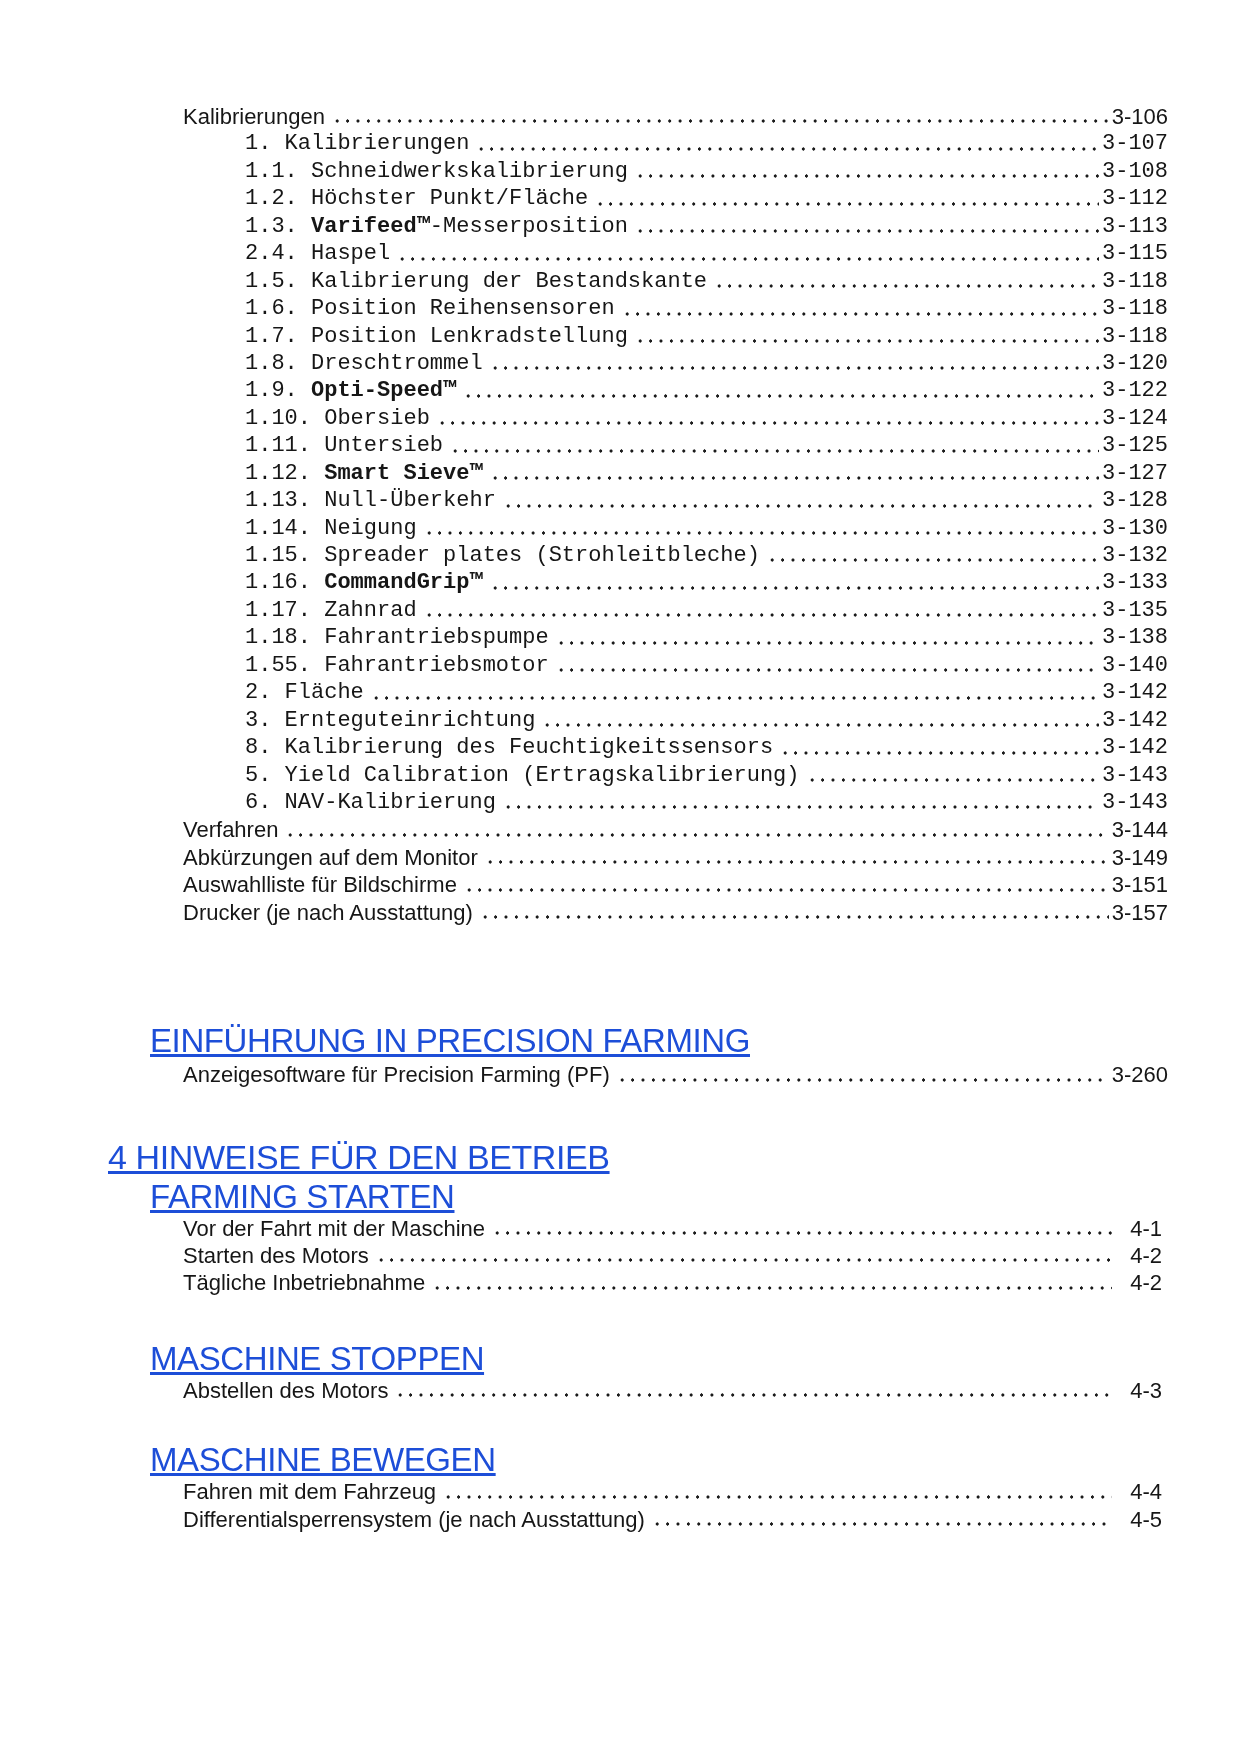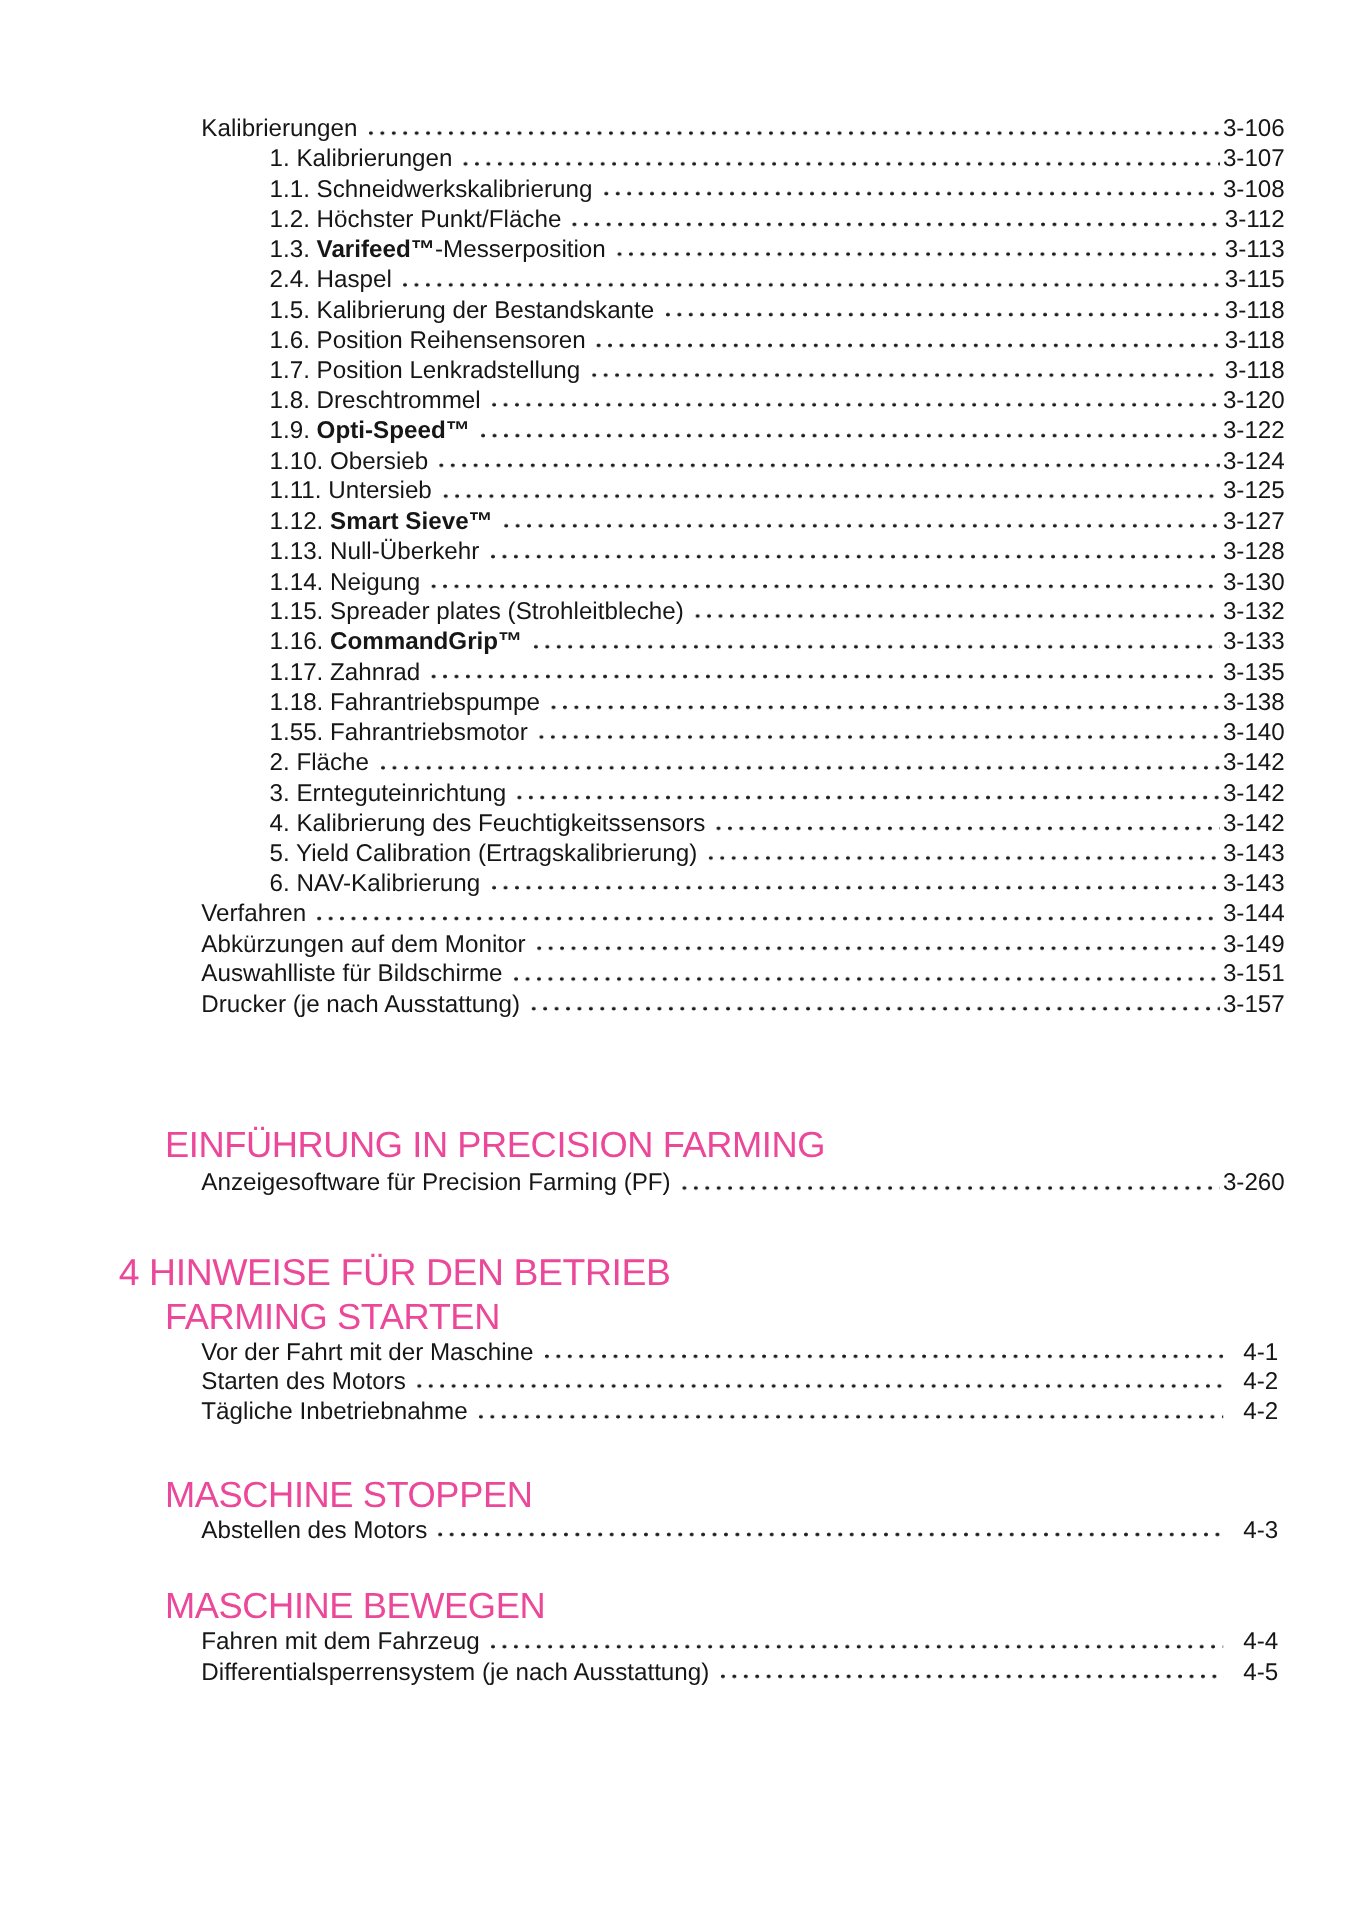--- a/index.html
+++ b/index.html
@@ -11,21 +11,21 @@
     overflow:hidden;
     font-family:"Liberation Sans","DejaVu Sans",sans-serif;
     color:#161616;
   }
   .content{position:absolute;top:103px;left:0;right:0;}
 
   
   .toc{padding-right:73px;}
   .toc-row{display:flex;height:27.45px;line-height:27.45px;font-size:22px;}
   .toc-row.indent-0{padding-left:183px;}
-  .toc-row.indent-1{padding-left:245px;}
+  .toc-row.indent-1{padding-left:245px;font-family:Liberation Mono, monospace;}
   .toc-label{white-space:nowrap;}
   .toc-label .b{font-weight:bold;}
   .toc-page{white-space:nowrap;}
   .leader{
     flex:1 1 auto;
     margin:0 3px 0 7px;
     background-image:radial-gradient(circle,#1b1b1b 1.45px,rgba(0,0,0,0) 1.8px);
     background-size:10.4px 4px;
     background-repeat:repeat-x;
     background-position:left 0 bottom 7px;
@@ -33,21 +33,22 @@
   
   .toc.ch4{padding-right:79px;}
   .toc.ch4 .leader{margin-right:18px;}
 
   
   .heading{
     font-size:33px;
     letter-spacing:-0.4px;
     line-height:40px;
     white-space:nowrap;
-    color:#ec4899;
+    color:#1d4ed8;
+    text-decoration:underline;
   }
   .intro-heading{margin:95px 0 0 150px;}
   .chapter-heading{margin:46px 3px 0 108px;font-size:34px;line-height:44px;}
   .section-heading{margin:0 0 0 150px;line-height:36px;}
   .sec-stop{margin-top:44px;}
   .sec-move{margin-top:38px;}
 
   
   .footer-rule{
     position:absolute;
@@ -174,21 +175,21 @@
           <span class="toc-label"><span>2. Fläche</span></span>
           <span class="leader"></span>
           <span class="toc-page">3-142</span>
         </div>
         <div class="toc-row indent-1">
           <span class="toc-label"><span>3. Ernteguteinrichtung</span></span>
           <span class="leader"></span>
           <span class="toc-page">3-142</span>
         </div>
         <div class="toc-row indent-1">
-          <span class="toc-label"><span>4. Kalibrierung des Feuchtigkeitssensors</span></span>
+          <span class="toc-label"><span>8. Kalibrierung des Feuchtigkeitssensors</span></span>
           <span class="leader"></span>
           <span class="toc-page">3-142</span>
         </div>
         <div class="toc-row indent-1">
           <span class="toc-label"><span>5. Yield Calibration (Ertragskalibrierung)</span></span>
           <span class="leader"></span>
           <span class="toc-page">3-143</span>
         </div>
         <div class="toc-row indent-1">
           <span class="toc-label"><span>6. NAV-Kalibrierung</span></span>

